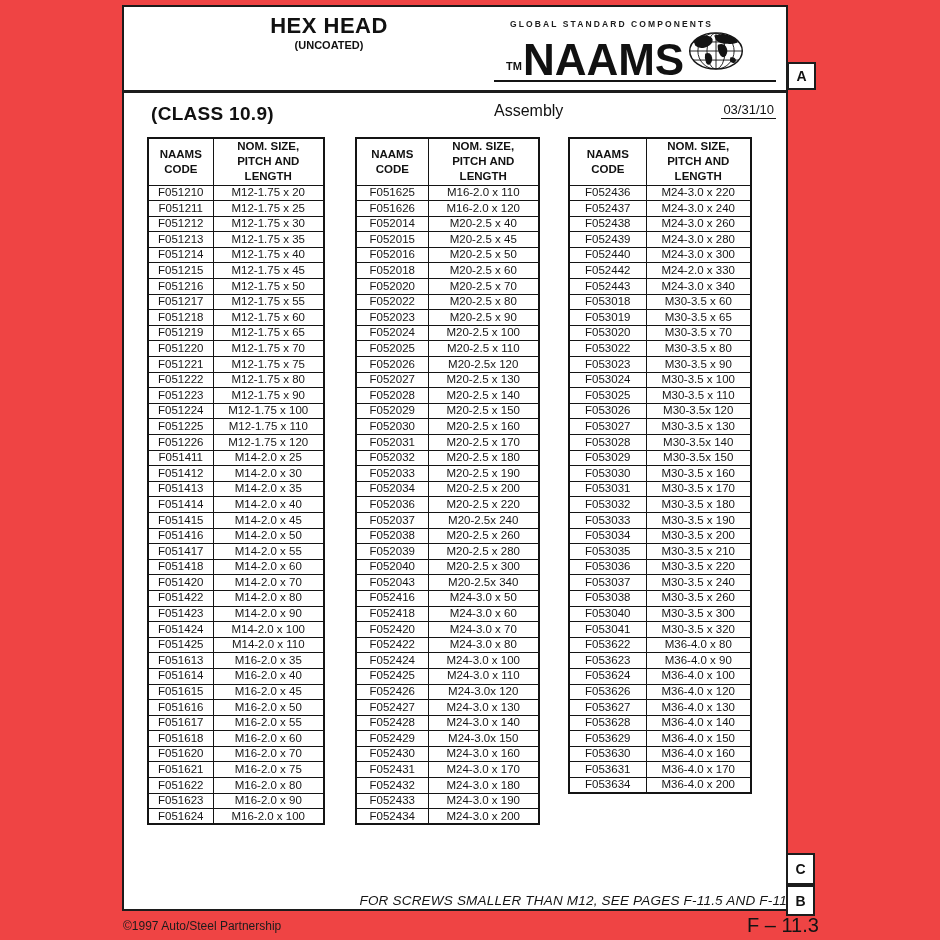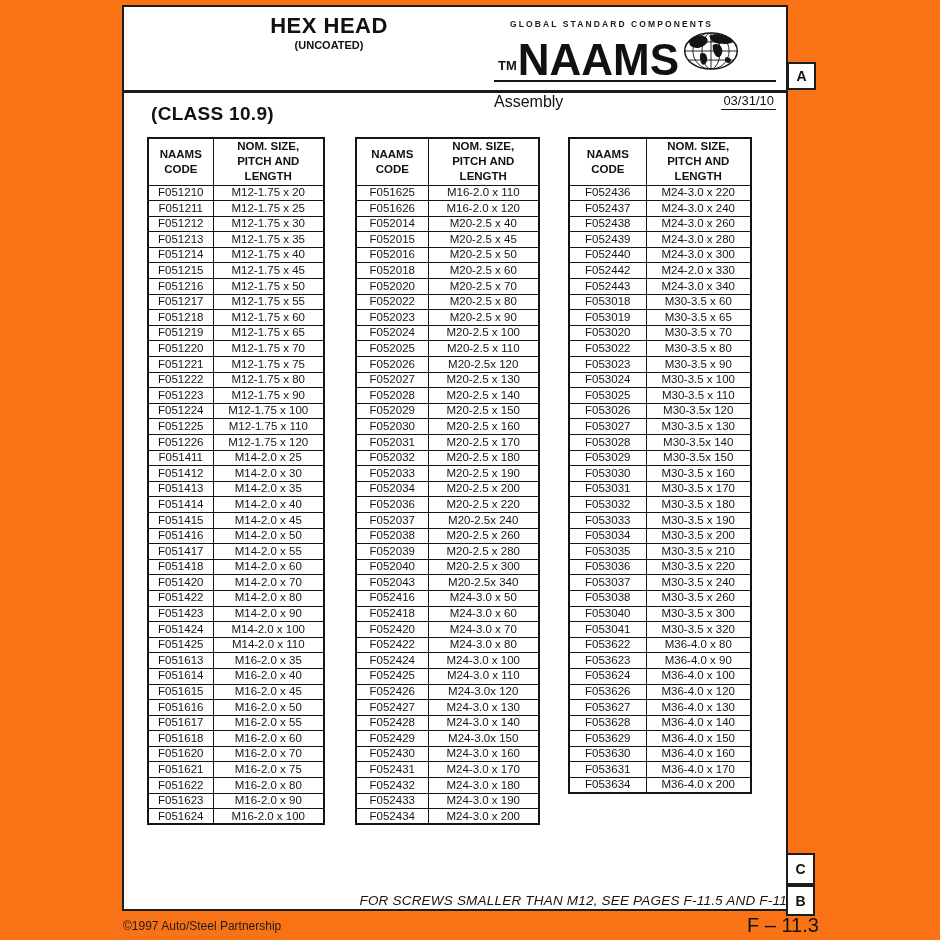--- a/index.html
+++ b/index.html
@@ -1,34 +1,34 @@
 <!DOCTYPE html>
 <html><head>
 <meta charset="utf-8">
 <style>
   * { margin:0; padding:0; box-sizing:border-box; }
   html,body { background:#ffffff; }
   body { font-family:"Liberation Sans", sans-serif; color:#111; }
-  .page { position:relative; width:940px; height:940px; background:#f97316; overflow:hidden; }
+  .page { position:relative; width:940px; height:940px; background:#ef4444; overflow:hidden; }
 
   .doc-border { position:absolute; left:122px; top:5px; width:666px; height:906px; border:2px solid #1c1c1c; background:#fff; }
 
   
   .header-area { position:absolute; left:0; top:0; width:100%; height:86px; border-bottom:3px solid #1c1c1c; }
   .title-block { position:absolute; left:55px; top:7px; width:300px; text-align:center; }
   .title-line { font-size:22px; font-weight:bold; line-height:1.08; letter-spacing:.5px; }
   .subtitle { font-size:11px; font-weight:bold; line-height:1.3; }
   .brand-block { position:absolute; right:10px; top:12px; width:282px; }
   .tagline { font-size:8.5px; font-weight:bold; letter-spacing:2.1px; margin-left:16px; white-space:nowrap; color:#1c1c1c; }
   .logo-row { display:flex; align-items:flex-end; margin-top:1px; }
-  .tm { font-size:13px; font-weight:bold; line-height:1; margin:0 1px 5px 4px; }
+  .tm { font-size:11px; font-weight:bold; line-height:1; margin:0 1px 5px 12px; }
   .naams { font-size:44px; font-weight:800; line-height:.78; letter-spacing:0; }
   .globe { margin:0 0 1px 3px; }
   .brand-rule { border-top:2.5px solid #141414; margin-top:3px; }
-  .brand-sub { display:flex; justify-content:space-between; align-items:flex-end; padding-top:12px; }
+  .brand-sub { display:flex; justify-content:space-between; align-items:flex-end; padding-top:21px; }
   .assembly { font-size:16px; line-height:1; }
   .date { font-size:13px; line-height:1.1; border-bottom:1.5px solid #141414; padding:0 2px 1px 2px;margin-left:44px; }
 
   
   .zone-box { position:absolute; width:29px; border:2px solid #1c1c1c; background:#fff;
               display:flex; align-items:center; justify-content:center;
               font-size:14px; font-weight:bold; }
   .zone-a { left:787px; top:62px;  height:28px; }
   .zone-c { left:786px; top:853px; height:32px; }
   .zone-b { left:786px; top:885px; height:31px; }

